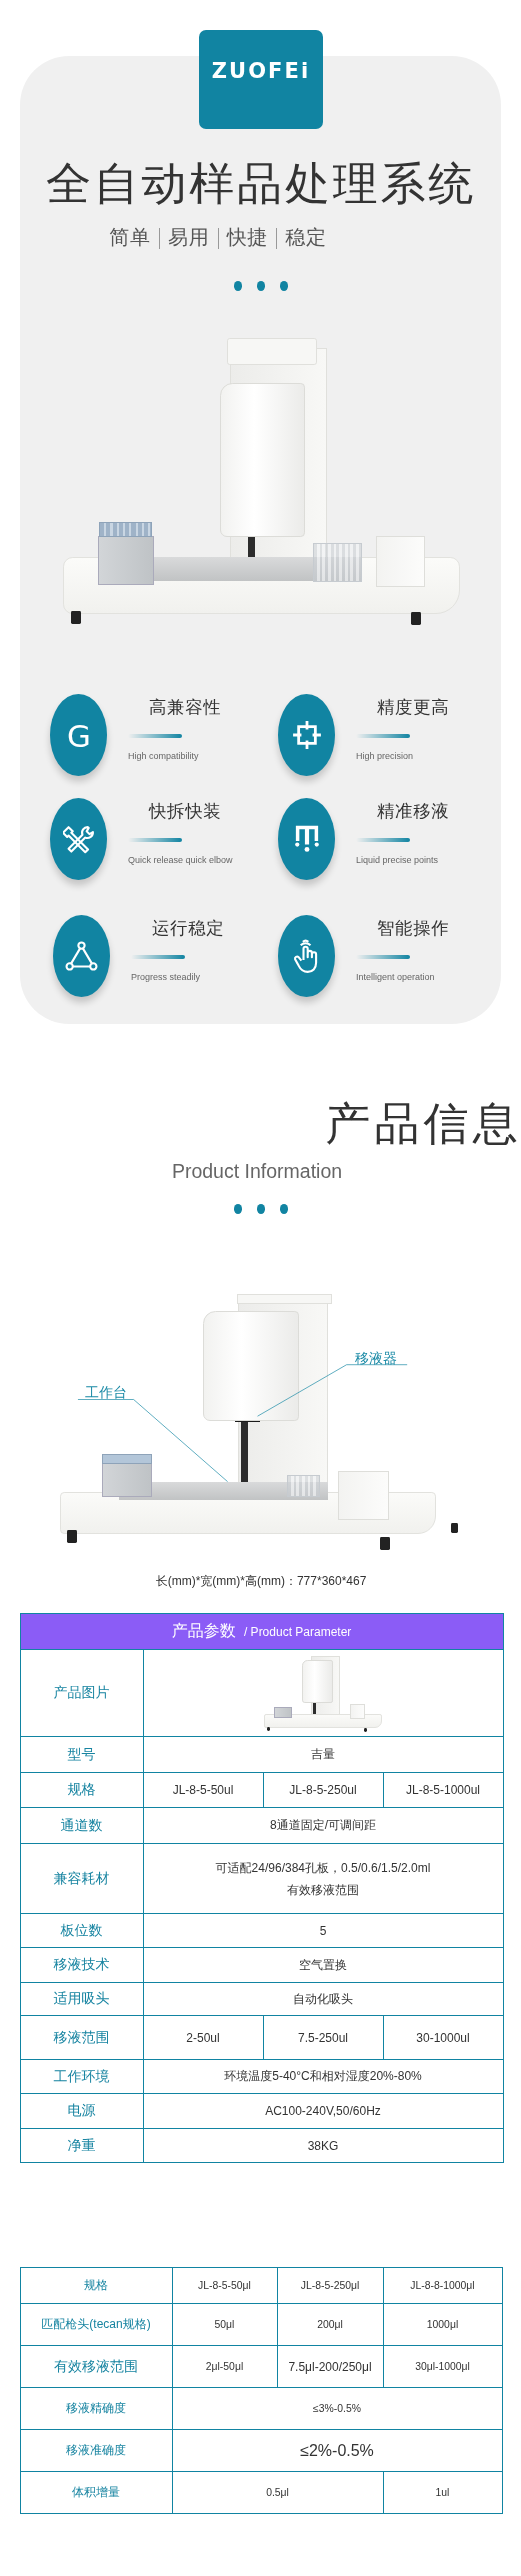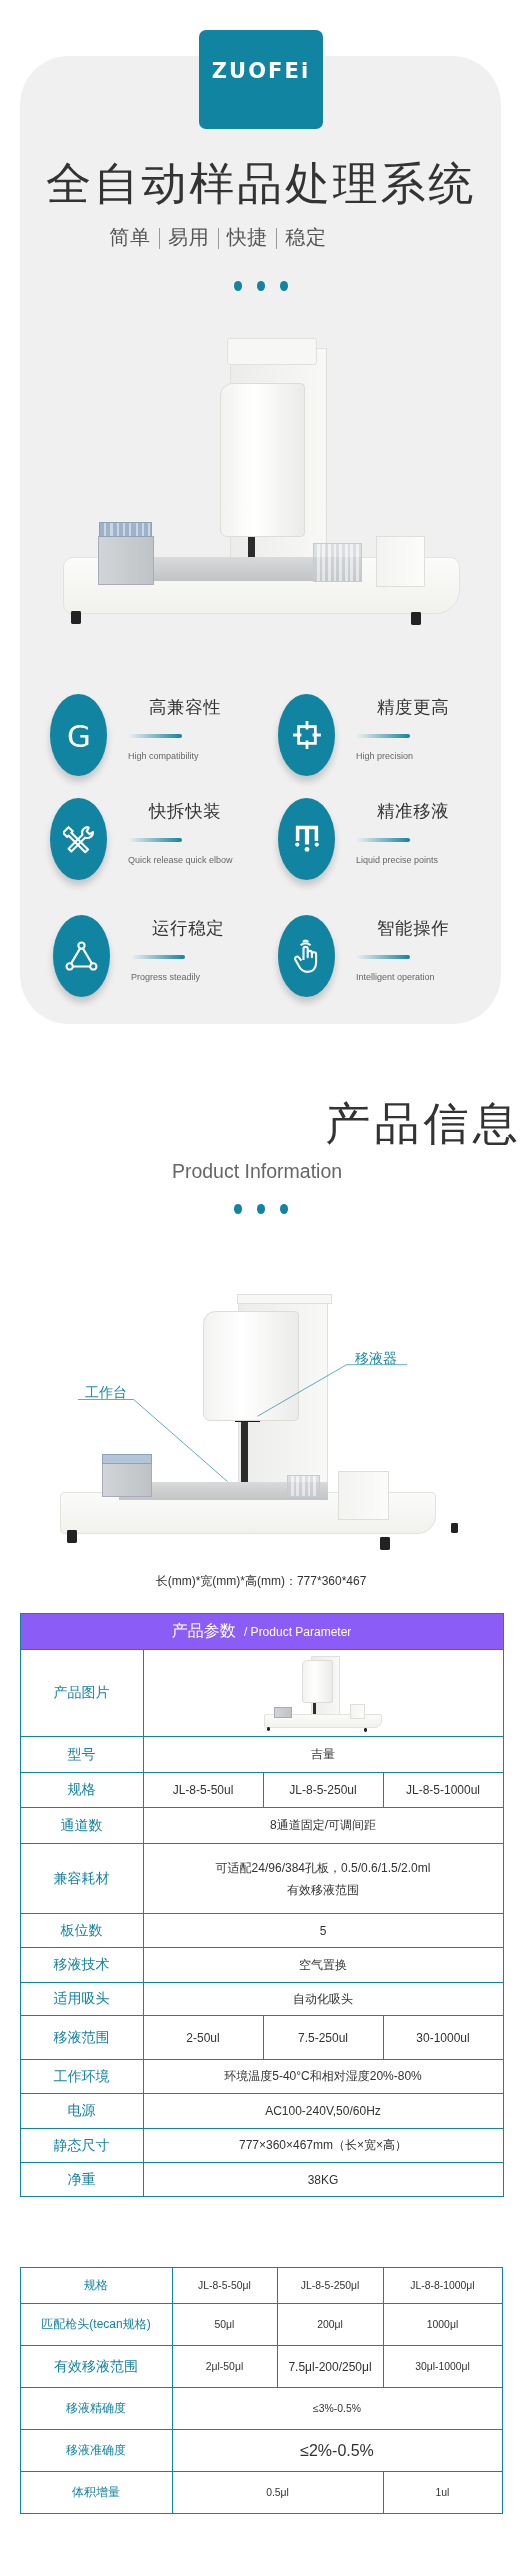--- a/index.html
+++ b/index.html
@@ -298,24 +298,20 @@
   </tr>
   <tr style="height:34px">
     <td class="lbl">工作环境</td>
     <td colspan="3">环境温度5-40°C和相对湿度20%-80%</td>
   </tr>
   <tr style="height:35px">
     <td class="lbl">电源</td>
     <td colspan="3">AC100-240V,50/60Hz</td>
   </tr>
   <tr style="height:34px">
-    <td class="lbl">静态尺寸</td>
-    <td colspan="3">777×360×467mm（长×宽×高）</td>
-  </tr>
-  <tr style="height:34px">
     <td class="lbl">净重</td>
     <td colspan="3">38KG</td>
   </tr>
 </tbody>
   </table>
 
 <table class="spec" style="left:19.5px;top:2267px;width:483px">
   <colgroup>
       <col style="width:152px">
       <col style="width:105px">

